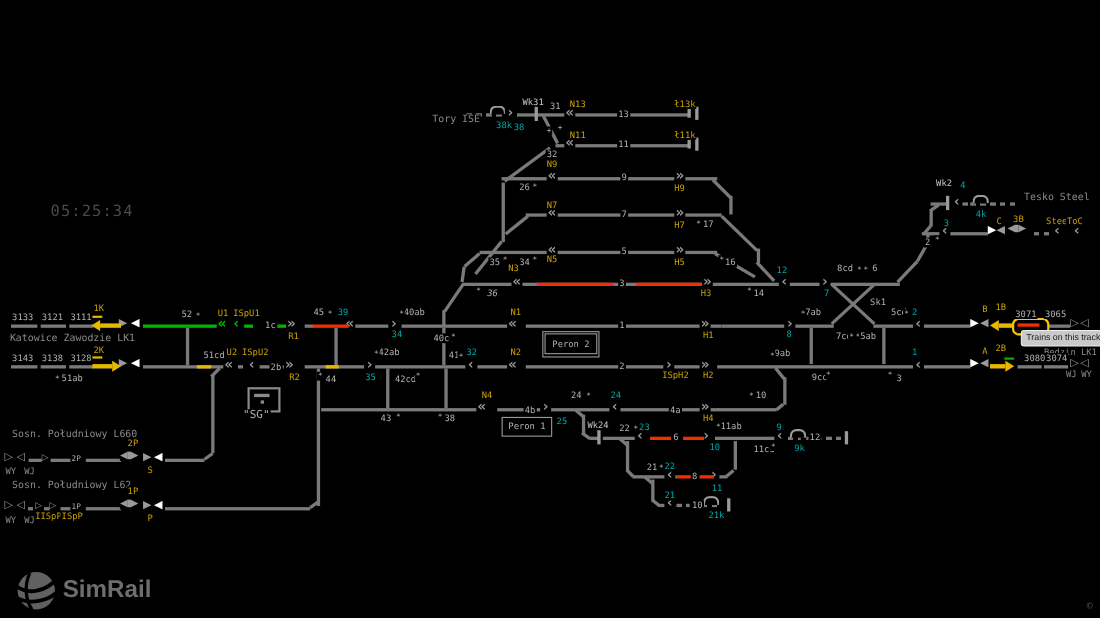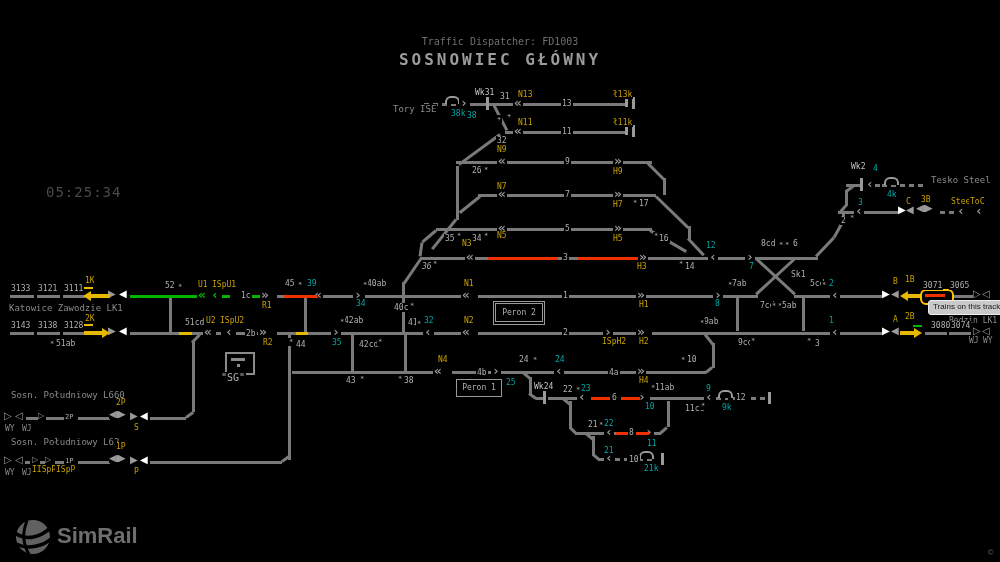--- a/index.html
+++ b/index.html
@@ -42,22 +42,20 @@
   .logo{position:absolute;left:13px;top:517px;}
   .logotext{position:absolute;left:57px;top:523px;font-family:"Liberation Sans",sans-serif;
             font-size:22px;font-weight:bold;color:#6e6e6e;}
   .copy{position:absolute;left:988px;top:547px;font-size:9px;color:#4f4f4f;}
 </style>
 </head>
 <body>
 
 <div id="stage">
 
-  <div class="hdr1">Traffic Dispatcher: FD1003</div>
-  <div class="hdr2">SOSNOWIEC GŁÓWNY</div>
   <div class="clock">05:25:34</div>
 
   <div id="panel">
       <div class="tk" style="left: 470px; top: 103px; width: 156px;"></div>
       <div class="tk" style="left: 505px; top: 131px; width: 121px;"></div>
       <div class="tk" style="left: 456px; top: 161px; width: 196px;"></div>
       <div class="tk" style="left: 478px; top: 194px; width: 178px;"></div>
       <div class="tk" style="left: 436px; top: 228px; width: 216px;"></div>
       <div class="tk" style="left: 420px; top: 257px; width: 398px;"></div>
       <div class="tk" style="left: 10px; top: 295px; width: 24px;"></div>
@@ -298,21 +296,21 @@
       <span class="lbl c-l" style="left: 658px; top: 234px; z-index: 10;">16</span>
       <span class="lbl c-l" style="left: 653px; top: 232px; font-size: 7px; z-index: 10;">*</span>
       <span class="lbl c-l" style="left: 444px; top: 234px; z-index: 10;">35</span>
       <span class="lbl c-l" style="left: 456px; top: 232px; font-size: 7px; z-index: 10;">*</span>
       <span class="lbl c-l" style="left: 471px; top: 234px; z-index: 10;">34</span>
       <span class="lbl c-l" style="left: 483px; top: 232px; font-size: 7px; z-index: 10;">*</span>
       <span class="lbl c-t" style="left: 705px; top: 241px; z-index: 10;">12</span>
       <span class="lbl c-y" style="left: 461px; top: 239px; z-index: 10;">N3</span>
       <span class="lbl c-l" style="left: 562px; top: 253px; z-index: 10;">3</span>
       <span class="lbl c-y" style="left: 636px; top: 262px; z-index: 10;">H3</span>
-      <span class="lbl c-l" style="left: 421px; top: 262px; z-index: 10; font-style: italic;">36</span>
+      <span class="lbl c-l" style="left: 442px; top: 262px; z-index: 10; font-style: italic;">36</span>
       <span class="lbl c-l" style="left: 432px; top: 260px; font-size: 7px; z-index: 10;">*</span>
       <span class="lbl c-l" style="left: 684px; top: 262px; z-index: 10;">14</span>
       <span class="lbl c-l" style="left: 678px; top: 260px; font-size: 7px; z-index: 10;">*</span>
       <span class="lbl c-l" style="left: 760px; top: 239px; z-index: 10;">8cd</span>
       <span class="lbl c-l" style="left: 778px; top: 241px; font-size: 7px; z-index: 10;">*</span>
       <span class="lbl c-l" style="left: 784px; top: 241px; font-size: 7px; z-index: 10;">*</span>
       <span class="lbl c-l" style="left: 792px; top: 239px; z-index: 10;">6</span>
       <span class="lbl c-t" style="left: 748px; top: 262px; z-index: 10;">7</span>
       <span class="lbl c-l" style="left: 790px; top: 270px; z-index: 10;">Sk1</span>
       <span class="lbl c-w" style="left: 850px; top: 162px; z-index: 10;">Wk2</span>

